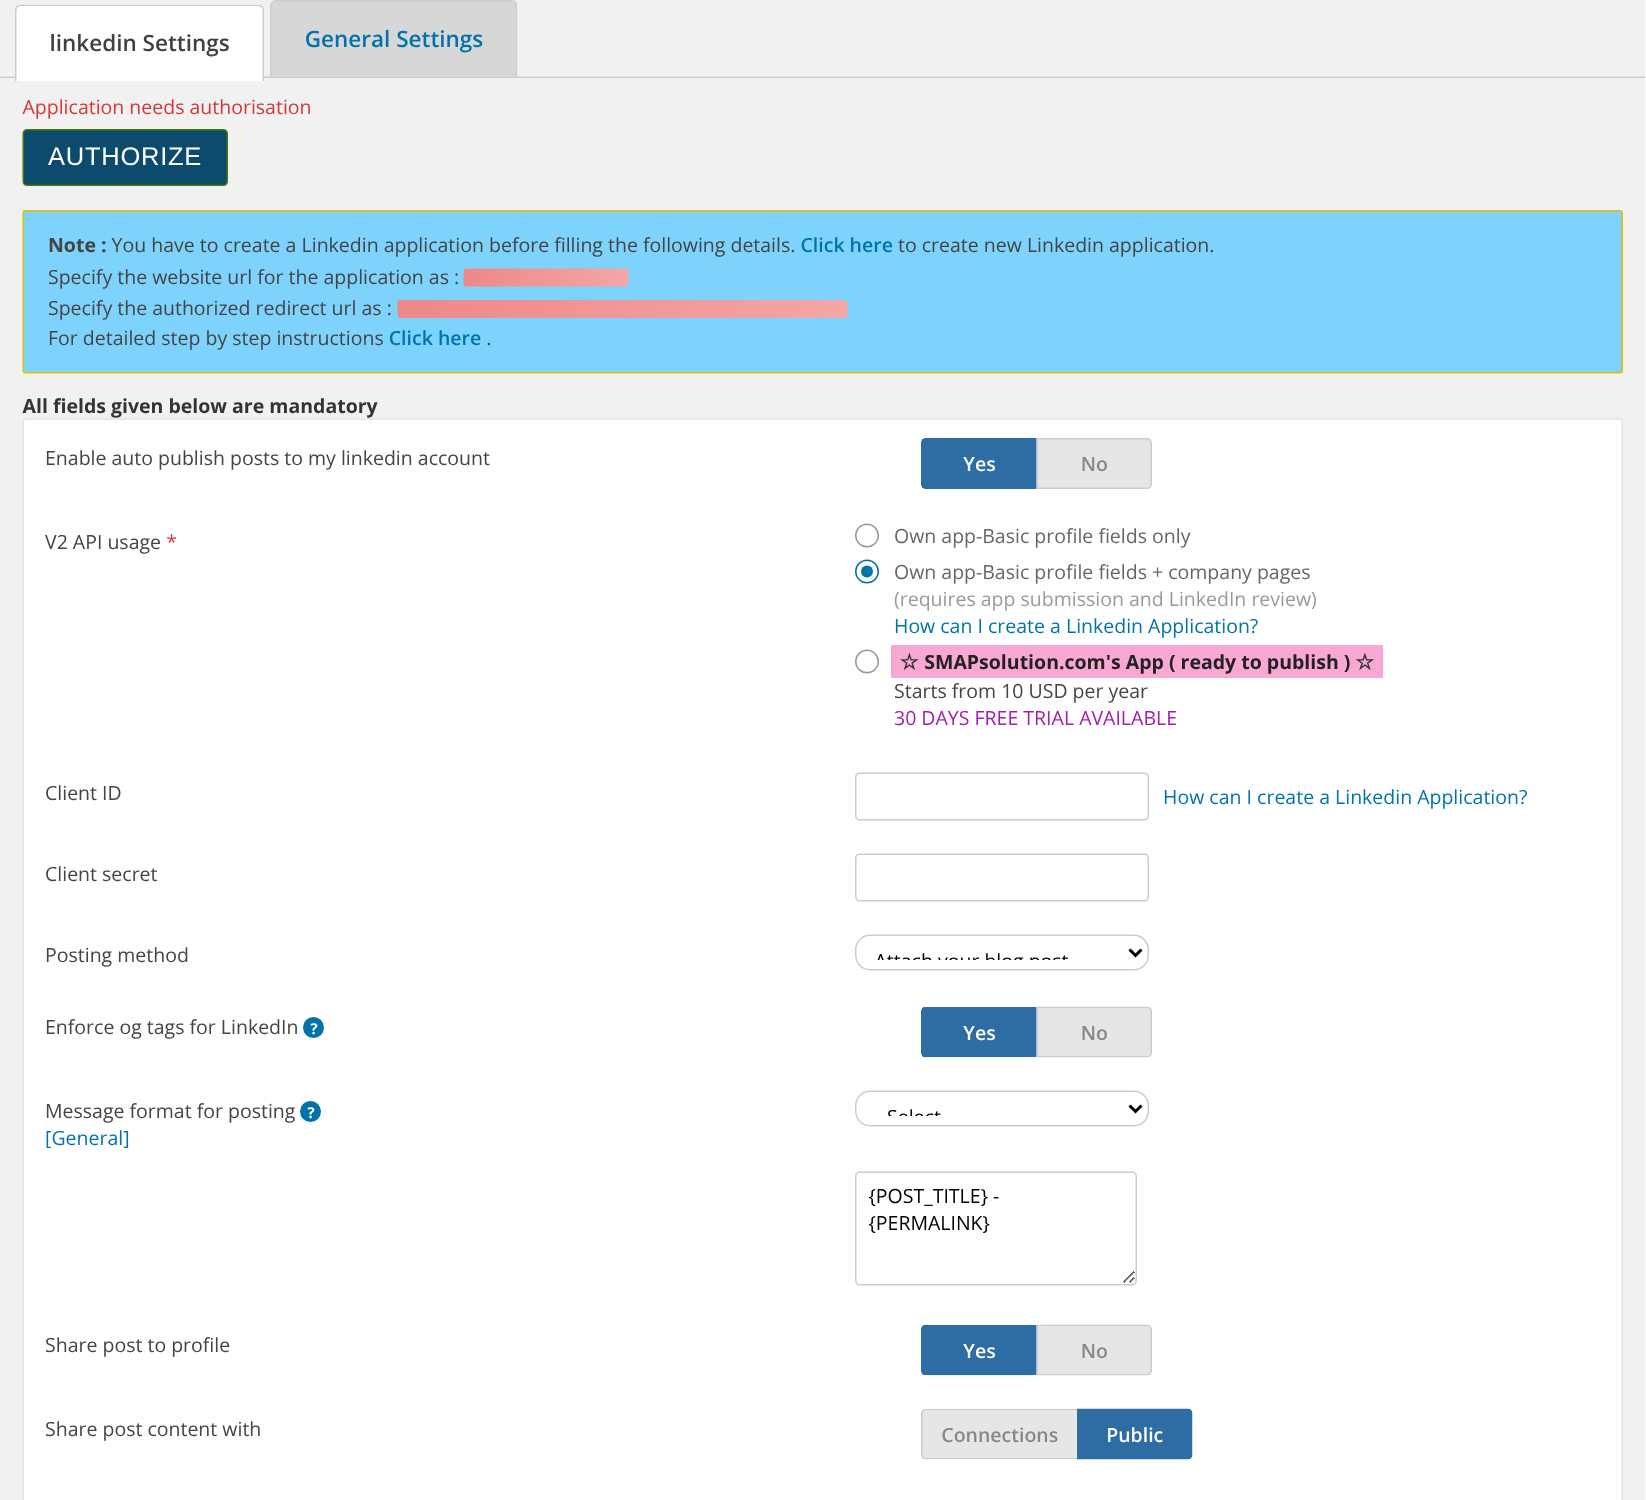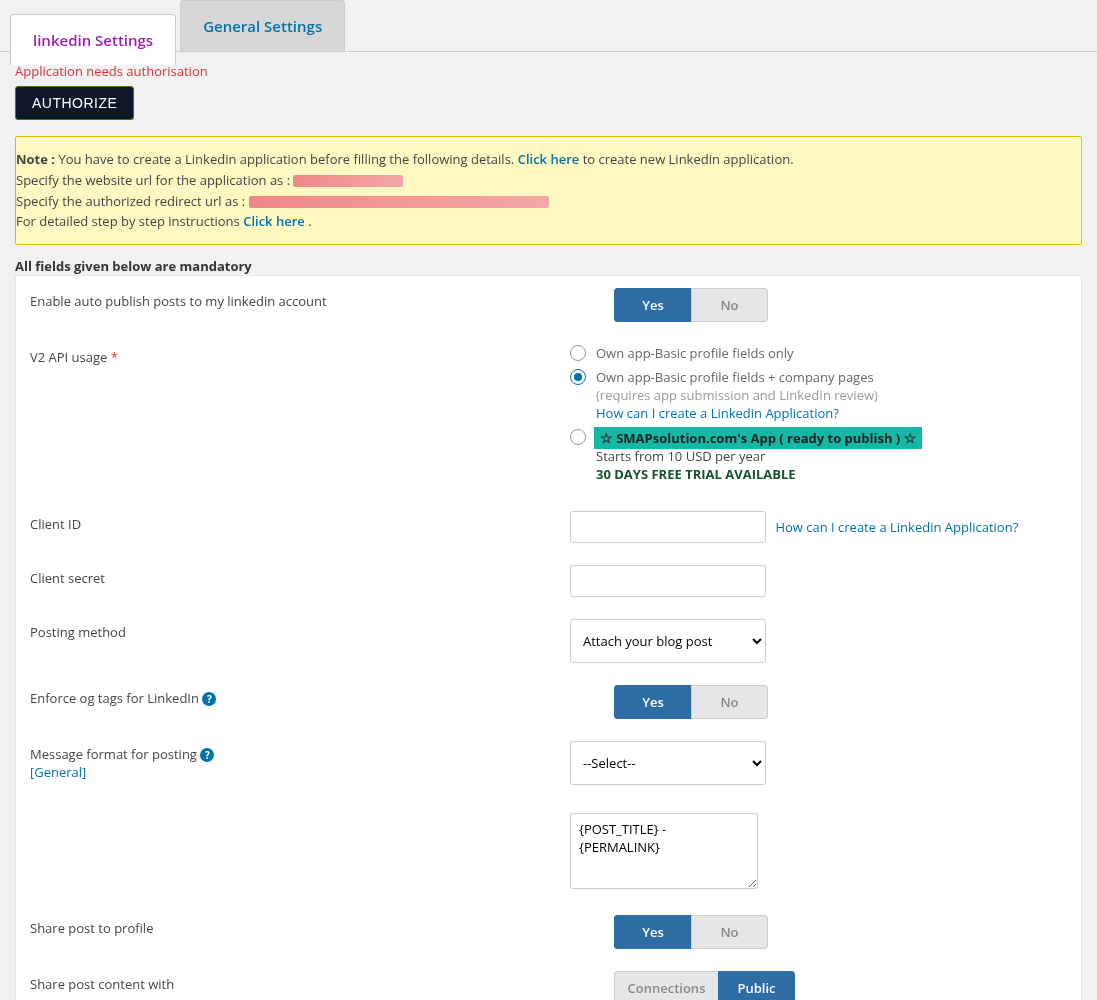--- a/index.html
+++ b/index.html
@@ -30,49 +30,49 @@
     border: 1px solid #ccc;
     border-bottom: none;
     border-top-left-radius: 4px;
     border-top-right-radius: 4px;
     margin-right: 4px;
     position: relative;
     cursor: pointer;
   }
   .tab.active {
     background: #fff;
-    color: #a21caf;
-    top: 14px;
+    color: #404040;
+    top: 3px;
   }
   .tab.inactive {
     background: #d7d7d7;
     color: #0073aa;
   }
 
   .content { padding: 10px 15px 20px; }
 
   
   .auth-msg { color: #d63638; margin-bottom: 6px; }
   .btn-authorize {
-    background: #0f172a;
+    background: #0c4a6e;
     color: #fff;
     border: 1px solid #467900;
     border-radius: 3px;
     padding: 8px 16px;
-    font-size: 14px;
+    font-size: 17px;
     letter-spacing: 0.5px;
     cursor: pointer;
   }
 
   
   .note-box {
-    background: #fef9c3;
+    background: #7dd3fc;
     border: 1px solid #e2c000;
     border-radius: 2px;
-    padding: 12px 0;
+    padding: 12px 16px;
     margin-top: 16px;
     line-height: 1.6;
   }
   .note-box a { color: #0073aa; text-decoration: none; font-weight: 600; }
   .redacted {
     background: linear-gradient(90deg, #e88 0%, #f4a6a6 100%);
     color: transparent;
     border-radius: 2px;
     display: inline-block;
     height: 12px;
@@ -129,43 +129,43 @@
     border: 1.5px solid #999; flex: 0 0 16px; margin-top: 1px;
     display: inline-flex; align-items: center; justify-content: center;
     cursor: pointer;
   }
   .radio.checked { border-color: #0073aa; }
   .radio .dot { width: 8px; height: 8px; border-radius: 50%; background: #0073aa; }
   .radio-label { color: #666; }
   .sub { color: #999; }
   .link { color: #0073aa; text-decoration: none; }
   .smap {
-    background: #14b8a6;
+    background: #f9a8d4;
     padding: 2px 6px;
     margin-left: -2px;
     font-weight: 700;
     color: #222;
   }
   .star { color: #333; font-size: 14px; }
-  .orange-bold { color: #14532d; font-weight: 700; }
+  .orange-bold { color: #a21caf; font-weight: 400; }
 
   input[type="text"], select, textarea {
     border: 1px solid #ccc;
     border-radius: 3px;
     padding: 6px 8px;
     font-size: 13px;
     font-family: inherit;
     background: #fff;
   }
   .inp-blur {
     width: 196px;
     height: 32px;
     background: linear-gradient(90deg, #f2f2f2, #fafafa, #f0f0f0);
   }
-  select { width: 196px; height: 44px; }
+  select { width: 196px; height: 24px; border-radius: 10px; }
   textarea { width: 188px; height: 76px; resize: both; }
 
   .help-q {
     display:inline-flex; align-items:center; justify-content:center;
     width:14px; height:14px; border-radius:50%;
     background:#0073aa; color:#fff; font-size:10px; font-weight:700;
     cursor:help;
   }
   .optional { color:#0073aa; }
 </style>

